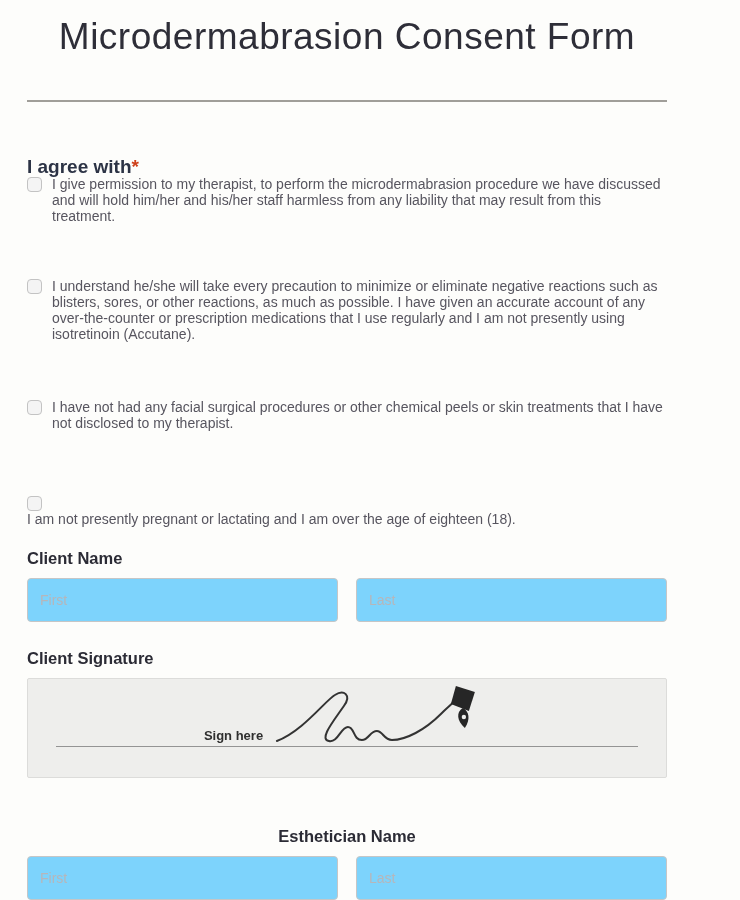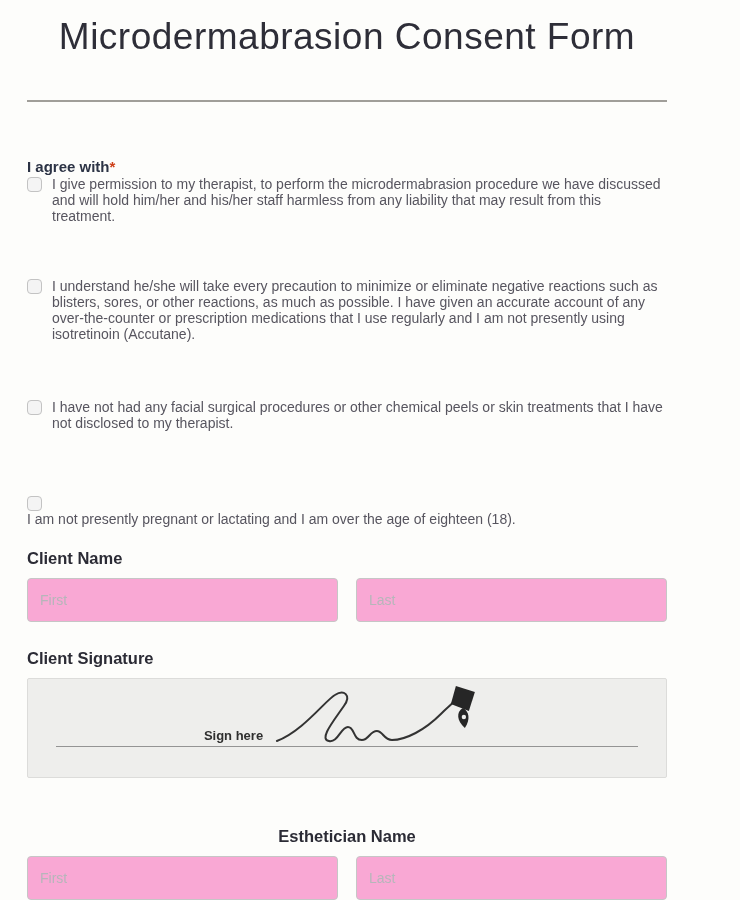--- a/index.html
+++ b/index.html
@@ -24,21 +24,21 @@
     line-height: 46px;
     color: #2e2e38;
   }
   .divider {
     border: none;
     border-top: 2px solid #a09e99;
     margin-top: 40px;
   }
   .agree-label {
     margin-top: 56px;
-    font-size: 15px;
+    font-size: 19px;
     font-weight: 700;
     color: #2c3345;
     line-height: 18px;
   }
   .required-star { color: #ce401a; font-weight: 700; }
   .options { }
   .option {
     display: flex;
     align-items: flex-start;
     cursor: pointer;
@@ -70,21 +70,21 @@
   }
   .client-name-label { margin-top: 22px; }
   .name-row {
     display: flex;
     gap: 18px;
     margin-top: 10px;
   }
   .name-row input {
     flex: 1 1 0;
     height: 44px;
-    background: #f9a8d4;
+    background: #7dd3fc;
     border: 1px solid #c6c6c6;
     border-radius: 4px;
     padding: 0 12px;
     font-family: "Liberation Sans", "DejaVu Sans", sans-serif;
     font-size: 14px;
     color: #57555f;
     outline: none;
   }
   .name-row input::placeholder { color: #b6b6ba; }
   .signature-label { margin-top: 27px; }

